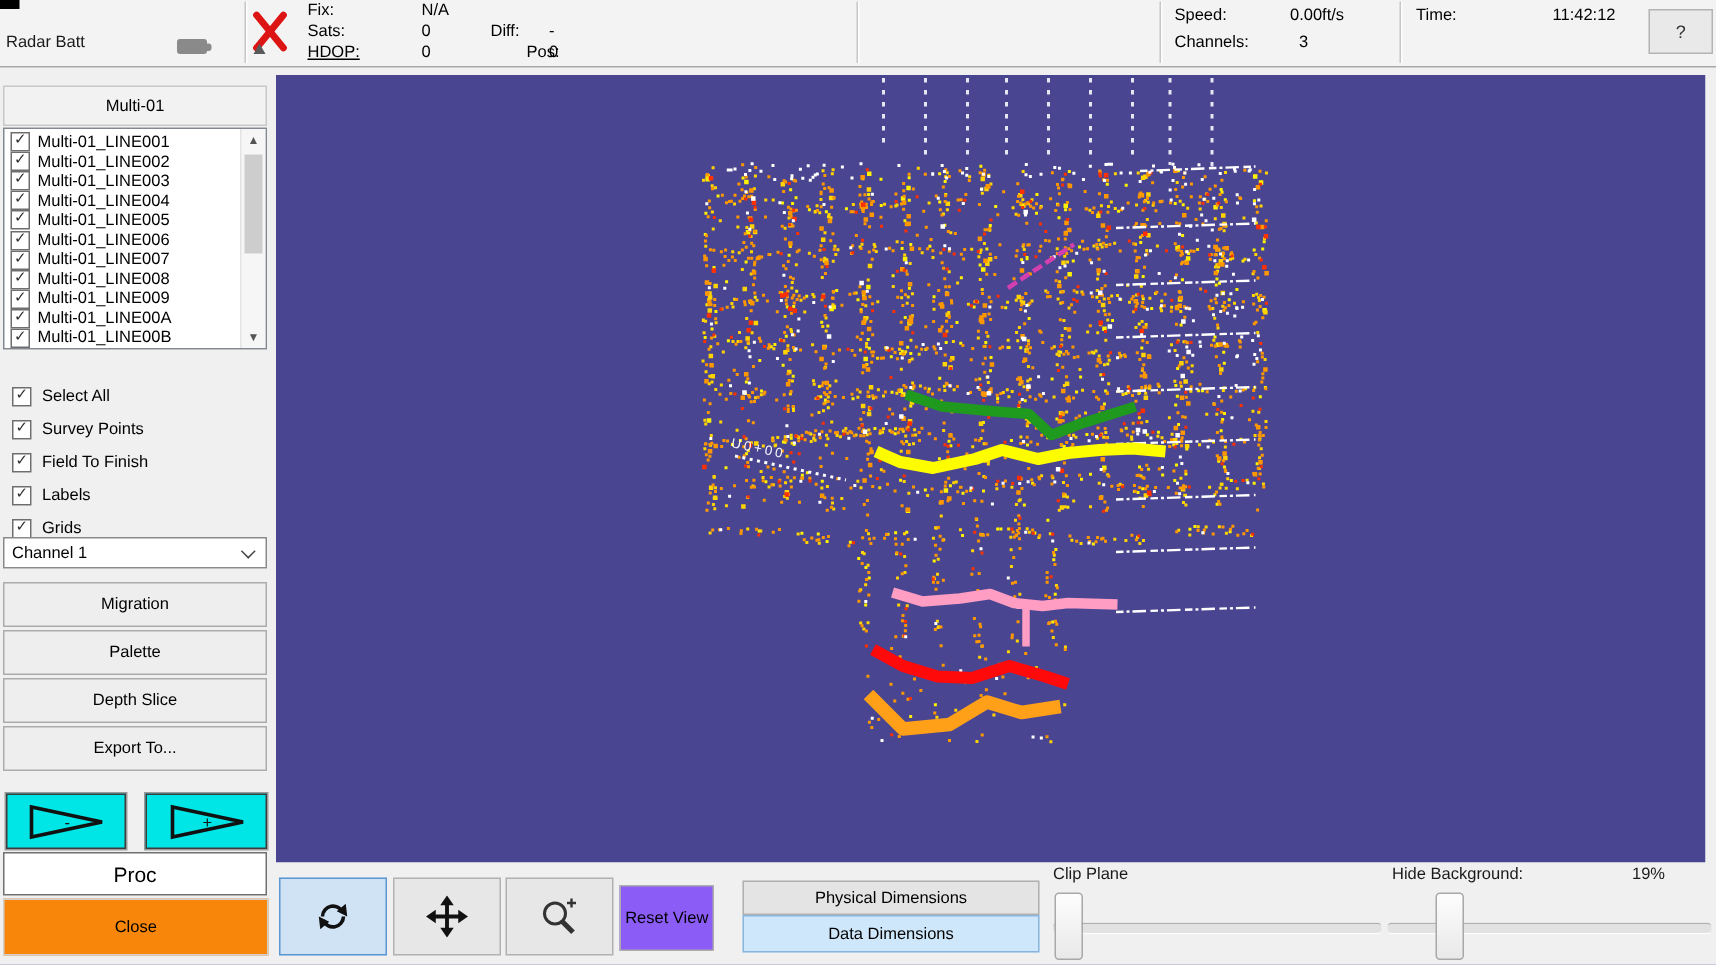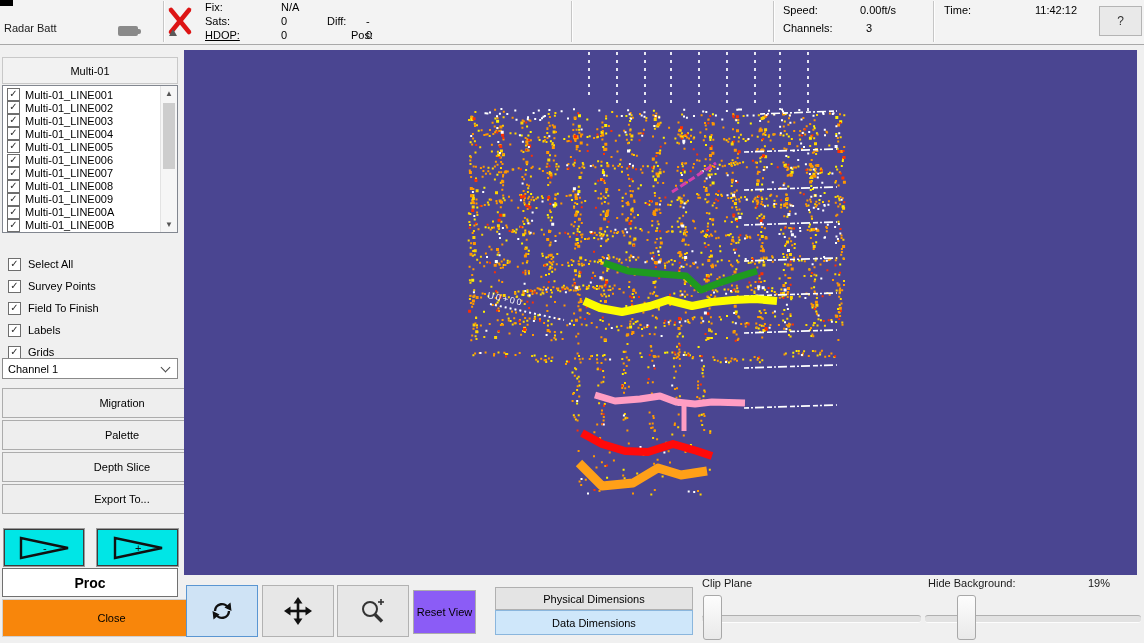--- a/index.html
+++ b/index.html
@@ -26,24 +26,24 @@
   .list-row .cb{margin:0 5px 0 3px;}
   .row-label{white-space:nowrap;}
   #list-scroll{position:absolute;right:0;top:0;width:16px;height:100%;background:#f6f6f6;border-left:1px solid #e3e3e3;}
   .scr-arrow{position:absolute;left:0;width:16px;height:15px;color:#555;font-size:8px;text-align:center;line-height:15px;}
   #scr-thumb{position:absolute;left:2px;top:17px;width:12px;height:66px;background:#cdcdcd;}
   .opt-row{position:absolute;left:8px;display:flex;align-items:center;height:14px;}
   .opt-row .cb{margin-right:7px;}
   #channel-dd{left:2px;top:358px;width:174px;height:19px;background:#fff;border:1px solid #8a8a8a;display:flex;align-items:center;}
   #channel-dd .ddtext{margin-left:5px;}
   .chev{position:absolute;right:8px;top:5px;width:6px;height:6px;border-right:1.4px solid #4a4a4a;border-bottom:1.4px solid #4a4a4a;transform:rotate(45deg);}
-  .side-btn{left:2px;width:174px;height:28px;background:#eeeeee;border:1px solid #acacac;display:flex;align-items:center;justify-content:center;cursor:default;padding-left:32px;}
+  .side-btn{left:2px;width:174px;height:28px;background:#eeeeee;border:1px solid #acacac;display:flex;align-items:center;justify-content:center;cursor:default;}
   .gain-btn{top:529px;height:35px;background:#00e6e6;border:1px solid #3c3c3c;box-shadow:0 0 0 1px #9a9a9a;display:flex;align-items:center;justify-content:center;}
-  #proc-btn{left:2px;top:568px;width:174px;height:27px;background:#fff;border:1px solid #707070;display:flex;align-items:center;justify-content:center;font-weight:bold;font-size:14px;}
-  #close-btn{left:2px;top:599px;width:175px;height:36px;border:1px solid #d0d0d0;display:flex;align-items:center;justify-content:center;padding-left:21px;}
+  #proc-btn{left:2px;top:568px;width:174px;height:27px;background:#fff;border:1px solid #707070;display:flex;align-items:center;justify-content:center;font-weight:normal;font-size:14px;}
+  #close-btn{left:2px;top:599px;width:175px;height:36px;border:1px solid #d0d0d0;display:flex;align-items:center;justify-content:center;}
 
   
   #viewport{left:184px;top:50px;width:953px;height:525px;}
   #viewport svg{display:block;}
 
   
   .tool-btn{top:585px;width:70px;height:50px;background:#e7e7e7;border:1px solid #b2b2b2;display:flex;align-items:center;justify-content:center;}
   #rotate-btn{background:#cfe3f5;border:1px solid #5a96d2;}
   #reset-btn{left:413px;top:590px;width:61px;height:42px;background:#8b5cf6;border:1px solid #acacac;display:flex;align-items:center;justify-content:center;}
   #phys-btn{left:495px;top:587px;width:196px;height:21px;background:#e4e4e4;border:1px solid #b0b0b0;display:flex;align-items:center;justify-content:center;}

